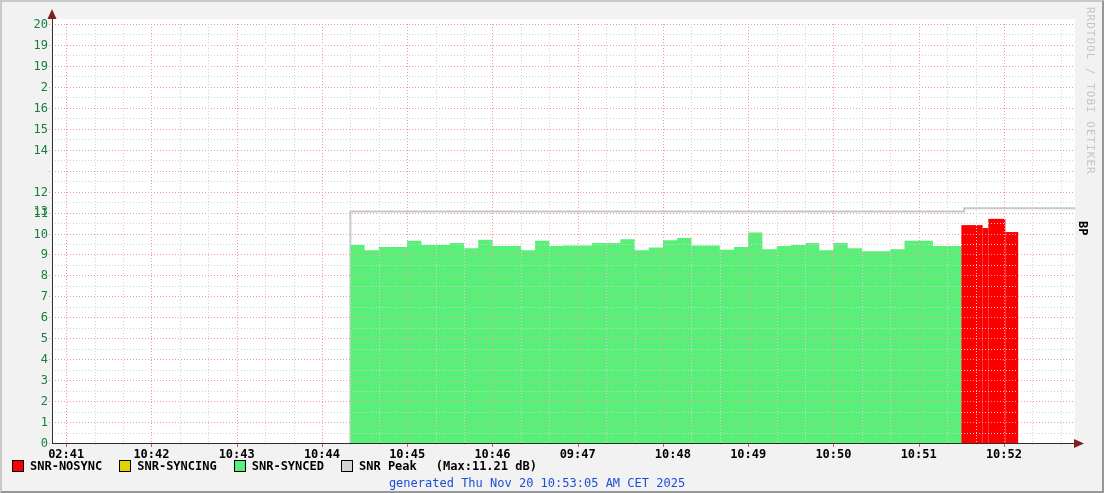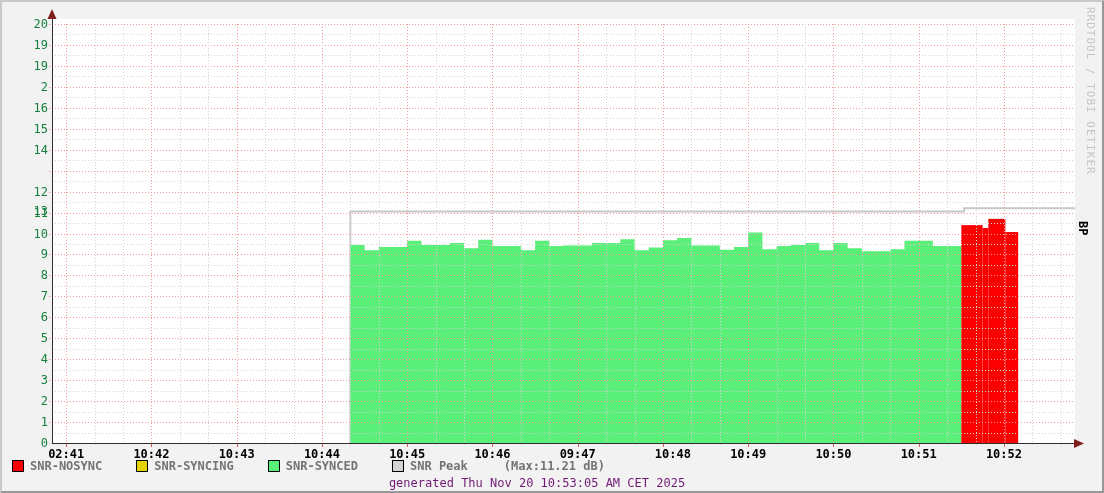--- a/index.html
+++ b/index.html
@@ -19,31 +19,31 @@
   .y-lab{
     position:absolute;width:40px;text-align:right;
     font-size:12px;font-weight:normal;color:#15803d;line-height:14px;
   }
   .x-lab{
     position:absolute;width:56px;text-align:center;
     font-size:12px;font-weight:bold;color:#000;line-height:14px;
   }
   .legend{
     position:absolute;left:10px;top:457px;display:flex;align-items:center;
-    gap:34px;font-size:12px;font-weight:bold;color:#737373;
+    gap:17px;font-size:12px;font-weight:bold;color:#000000;
   }
   .legend .item{display:flex;align-items:center;}
   .legend .box{
     width:10px;height:10px;border:1px solid #000;margin-right:6px;
     display:inline-block;
   }
   .legend .note{margin-left:2px;}
   .footer{
     position:absolute;left:0;top:474px;width:1070px;text-align:center;
-    font-size:12px;color:#701a75;
+    font-size:12px;color:#1d4ed8;
   }
   .watermark{
     position:absolute;top:5px;right:5px;
     writing-mode:vertical-rl;
     font-size:11px;letter-spacing:1px;color:#c5c5c5;
   }
   .right-axis-label{
     position:absolute;left:1074px;top:219px;
     writing-mode:vertical-rl;
     font-size:12px;font-weight:bold;color:#000;

